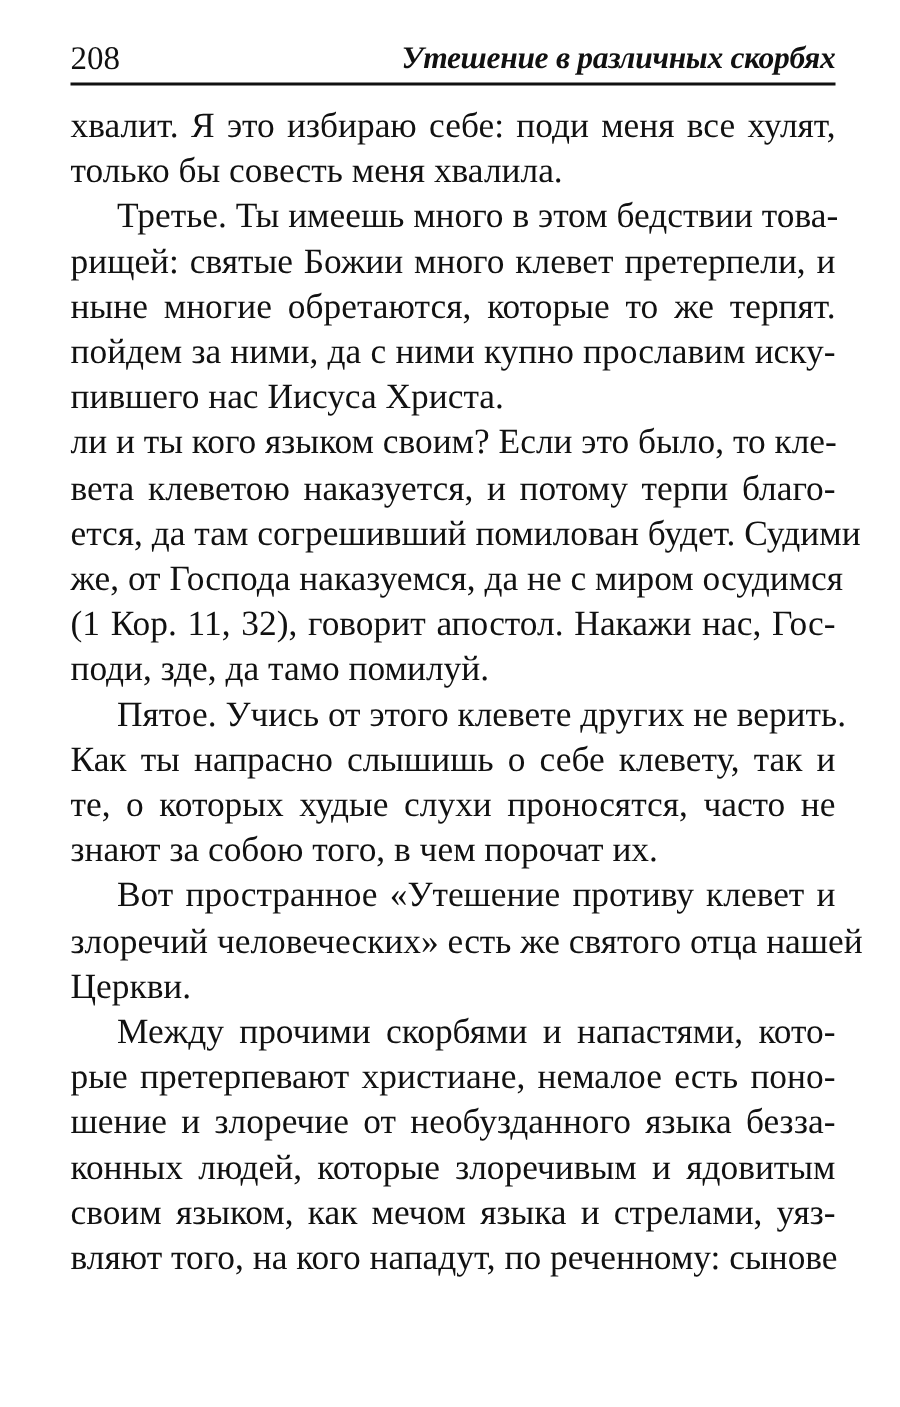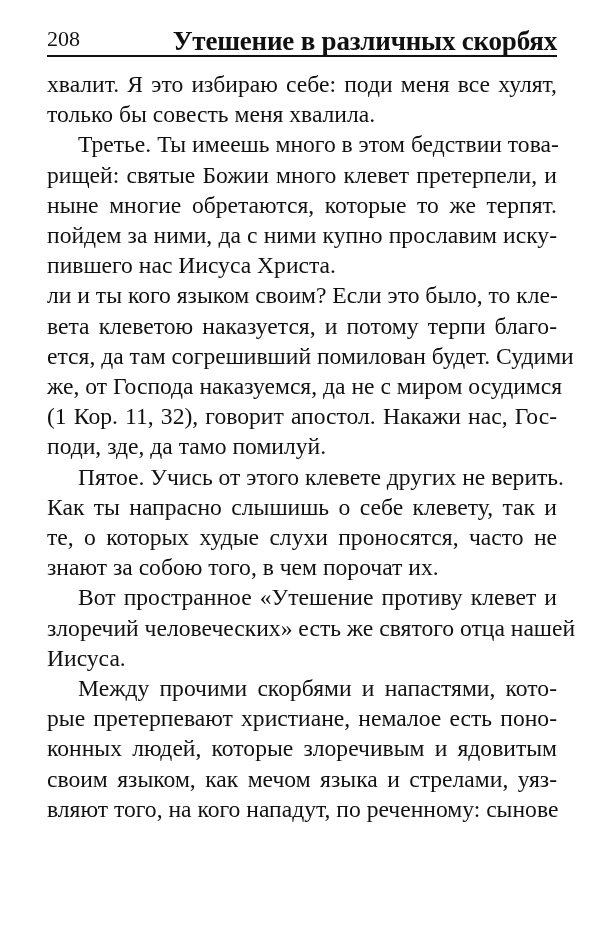--- a/index.html
+++ b/index.html
@@ -1,20 +1,20 @@
 <!DOCTYPE html>
 <html><head>
 <meta charset="utf-8">
 <style>
   html, body { margin: 0; padding: 0; background: #ffffff; }
   body { width: 600px; height: 938px; position: relative; overflow: hidden; color: #111; }
   .page { position: absolute; left: 47px; top: 0; width: 510px; }
   .header { position: absolute; top: 26px; left: 0; width: 510px; height: 28px; font-family: "Liberation Serif", serif; }
   .page-num { position: absolute; left: 0; top: 0; font-size: 22px; }
-  .running-title { position: absolute; right: 0; top: 0; font-size: 27px; font-weight: bold; letter-spacing: -0.2px; text-align: center; }
+  .running-title { position: absolute; right: 0; top: 0; font-size: 21px; font-style: italic; font-weight: bold; letter-spacing: -0.2px; text-align: center; }
   .rule { position: absolute; top: 55px; left: 0; width: 510px; height: 2px; background: #111; }
   .body { position: absolute; top: 69px; left: 0; width: 510px; font-family: "Liberation Serif", serif; font-size: 23.6px; line-height: 30.2px; }
   .line { display: block; white-space: nowrap; text-align: justify; text-align-last: justify; width: 510px; }
   .line.last { text-align-last: left; }
   .line.indent { padding-left: 31px; width: 479px; }
   .it { }
 </style>
 </head>
 <body>
 
@@ -37,20 +37,21 @@
       <span class="line"><span>ется, да там согрешивший помилован будет. </span><span class="it">Судими</span></span>
       <span class="line"><span class="it">же, от Господа наказуемся, да не с миром осудимся</span></span>
       <span class="line"><span>(1 Кор. 11, 32), говорит апостол. Накажи нас, Гос-</span></span>
       <span class="line last"><span>поди, зде, да тамо помилуй.</span></span>
       <span class="line indent"><span class="it">Пятое.</span><span> Учись от этого клевете других не верить.</span></span>
       <span class="line"><span>Как ты напрасно слышишь о себе клевету, так и</span></span>
       <span class="line"><span>те, о которых худые слухи проносятся, часто не</span></span>
       <span class="line last"><span>знают за собою того, в чем порочат их.</span></span>
       <span class="line indent"><span>Вот пространное «Утешение противу клевет и</span></span>
       <span class="line"><span>злоречий человеческих» есть же святого отца нашей</span></span>
-      <span class="line last"><span>Иисуса.</span></span>
+      <span class="line last"><span>Церкви.</span></span>
       <span class="line indent"><span>Между прочими скорбями и напастями, кото-</span></span>
       <span class="line"><span>рые претерпевают христиане, немалое есть поно-</span></span>
+      <span class="line"><span>шение и злоречие от необузданного языка безза-</span></span>
       <span class="line"><span>конных людей, которые злоречивым и ядовитым</span></span>
       <span class="line"><span>своим языком, как мечом языка и стрелами, уяз-</span></span>
       <span class="line"><span>вляют того, на кого нападут, по реченному: </span><span class="it">сынове</span></span>
     </div>
 </div>
 
 </body></html>

